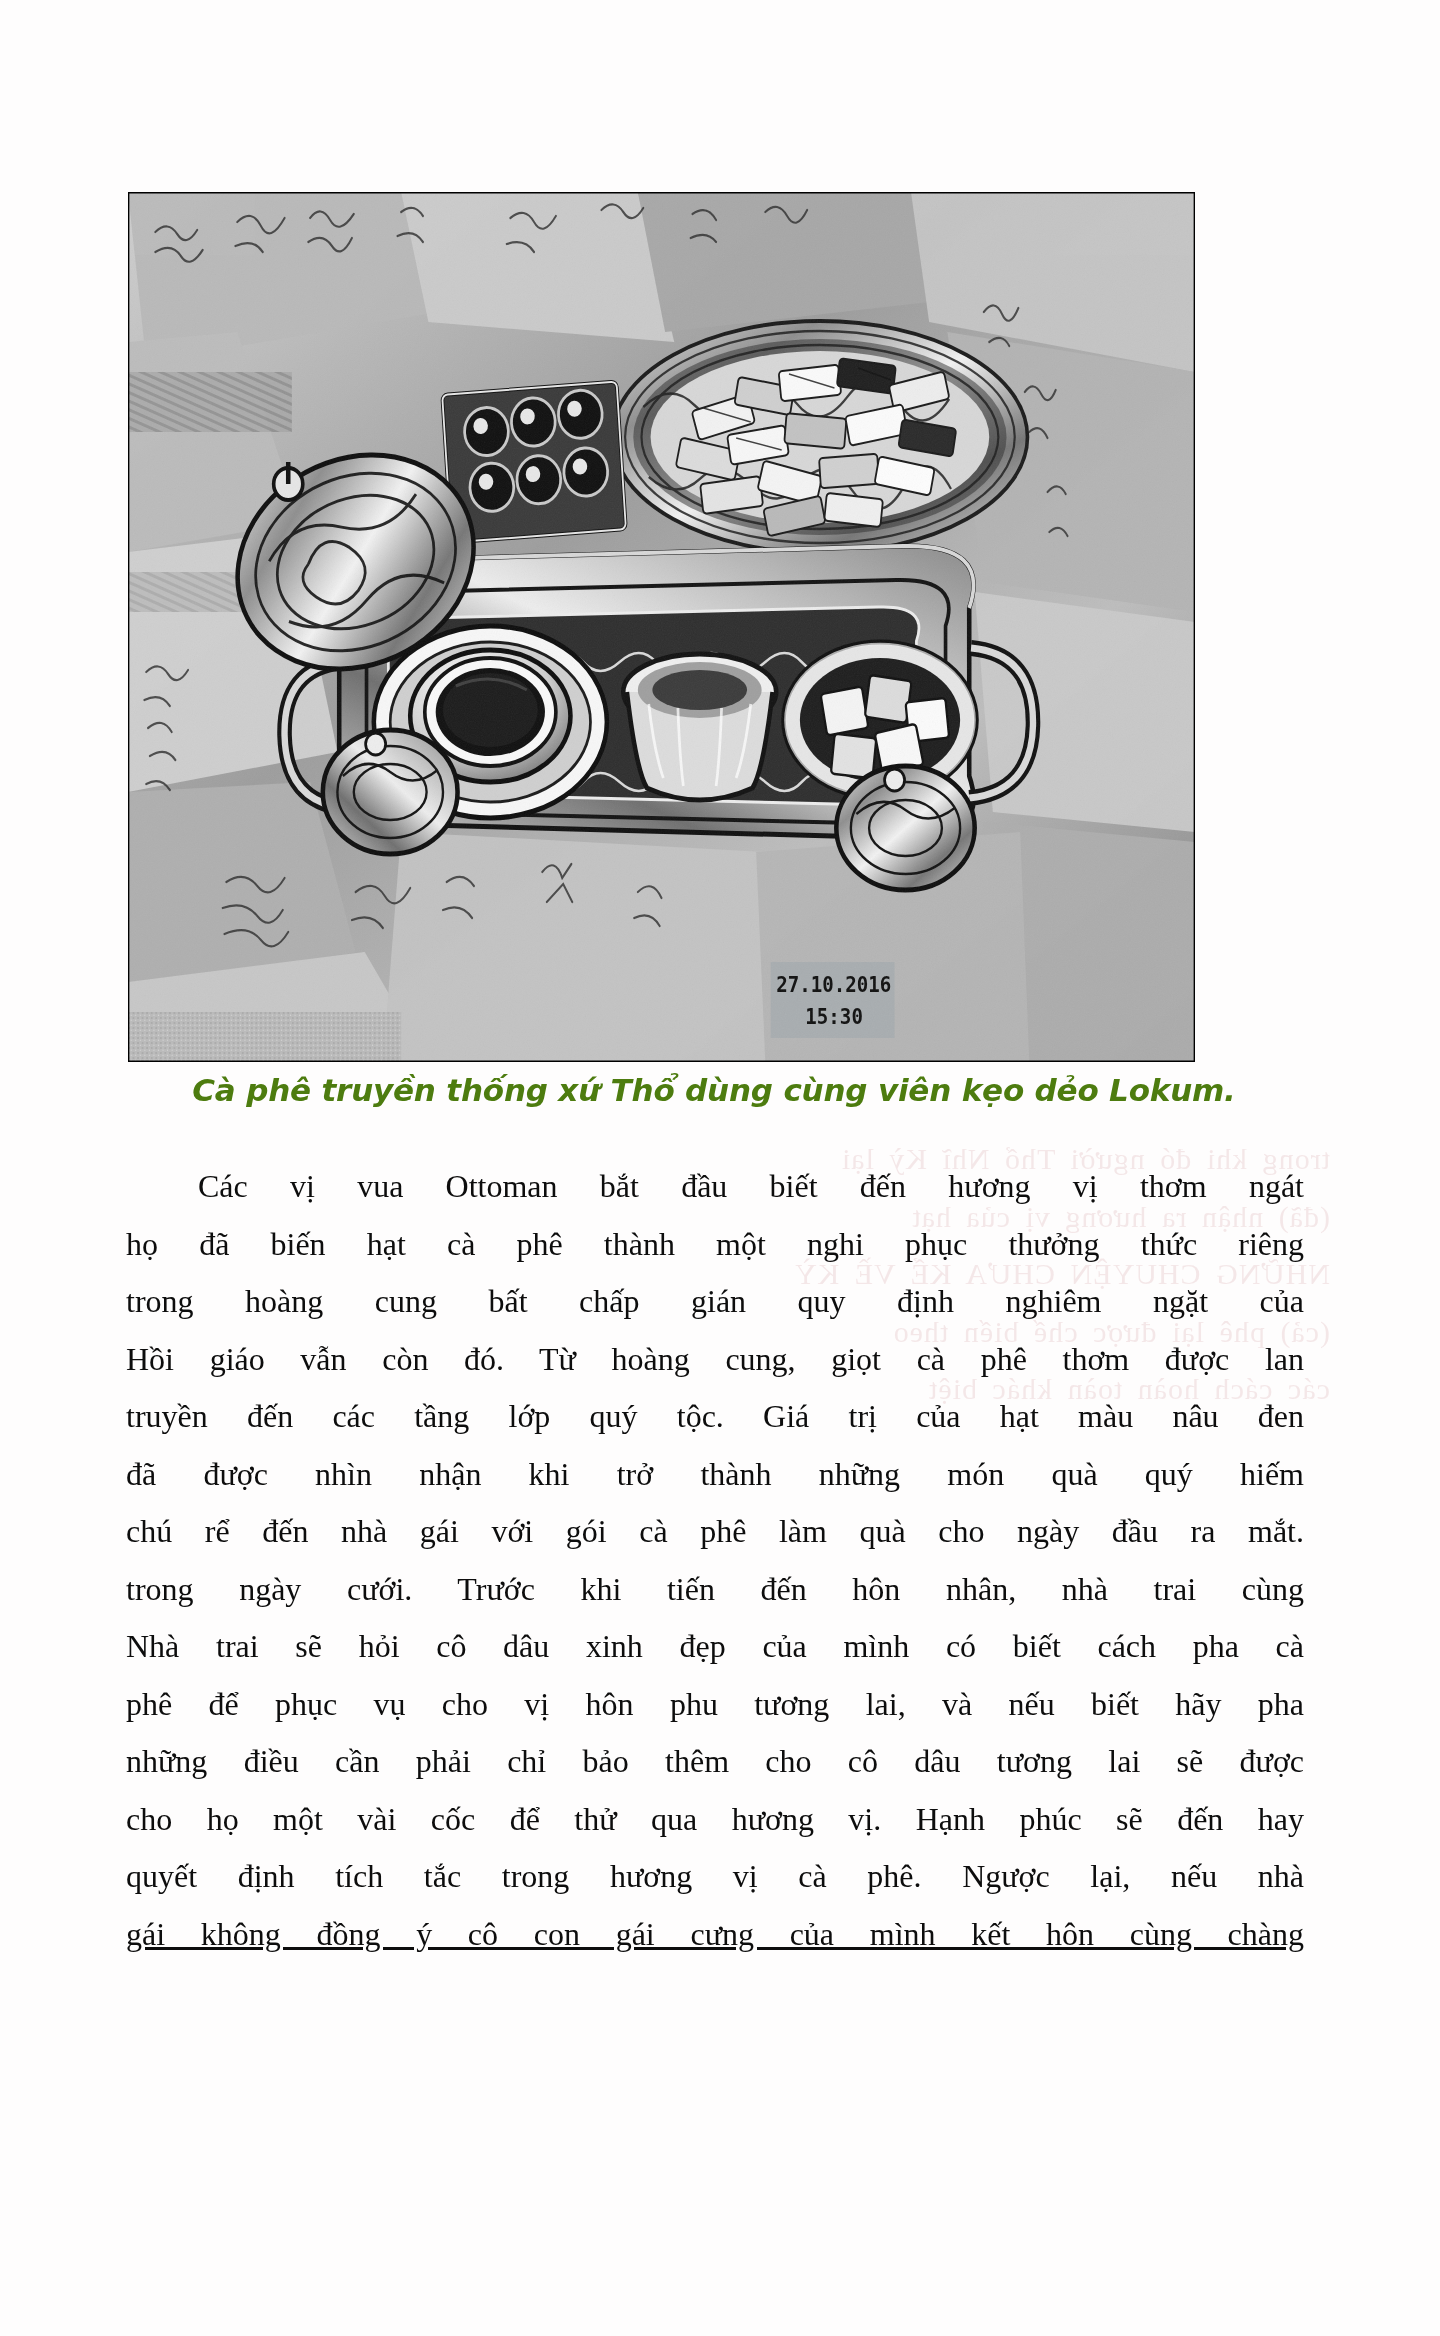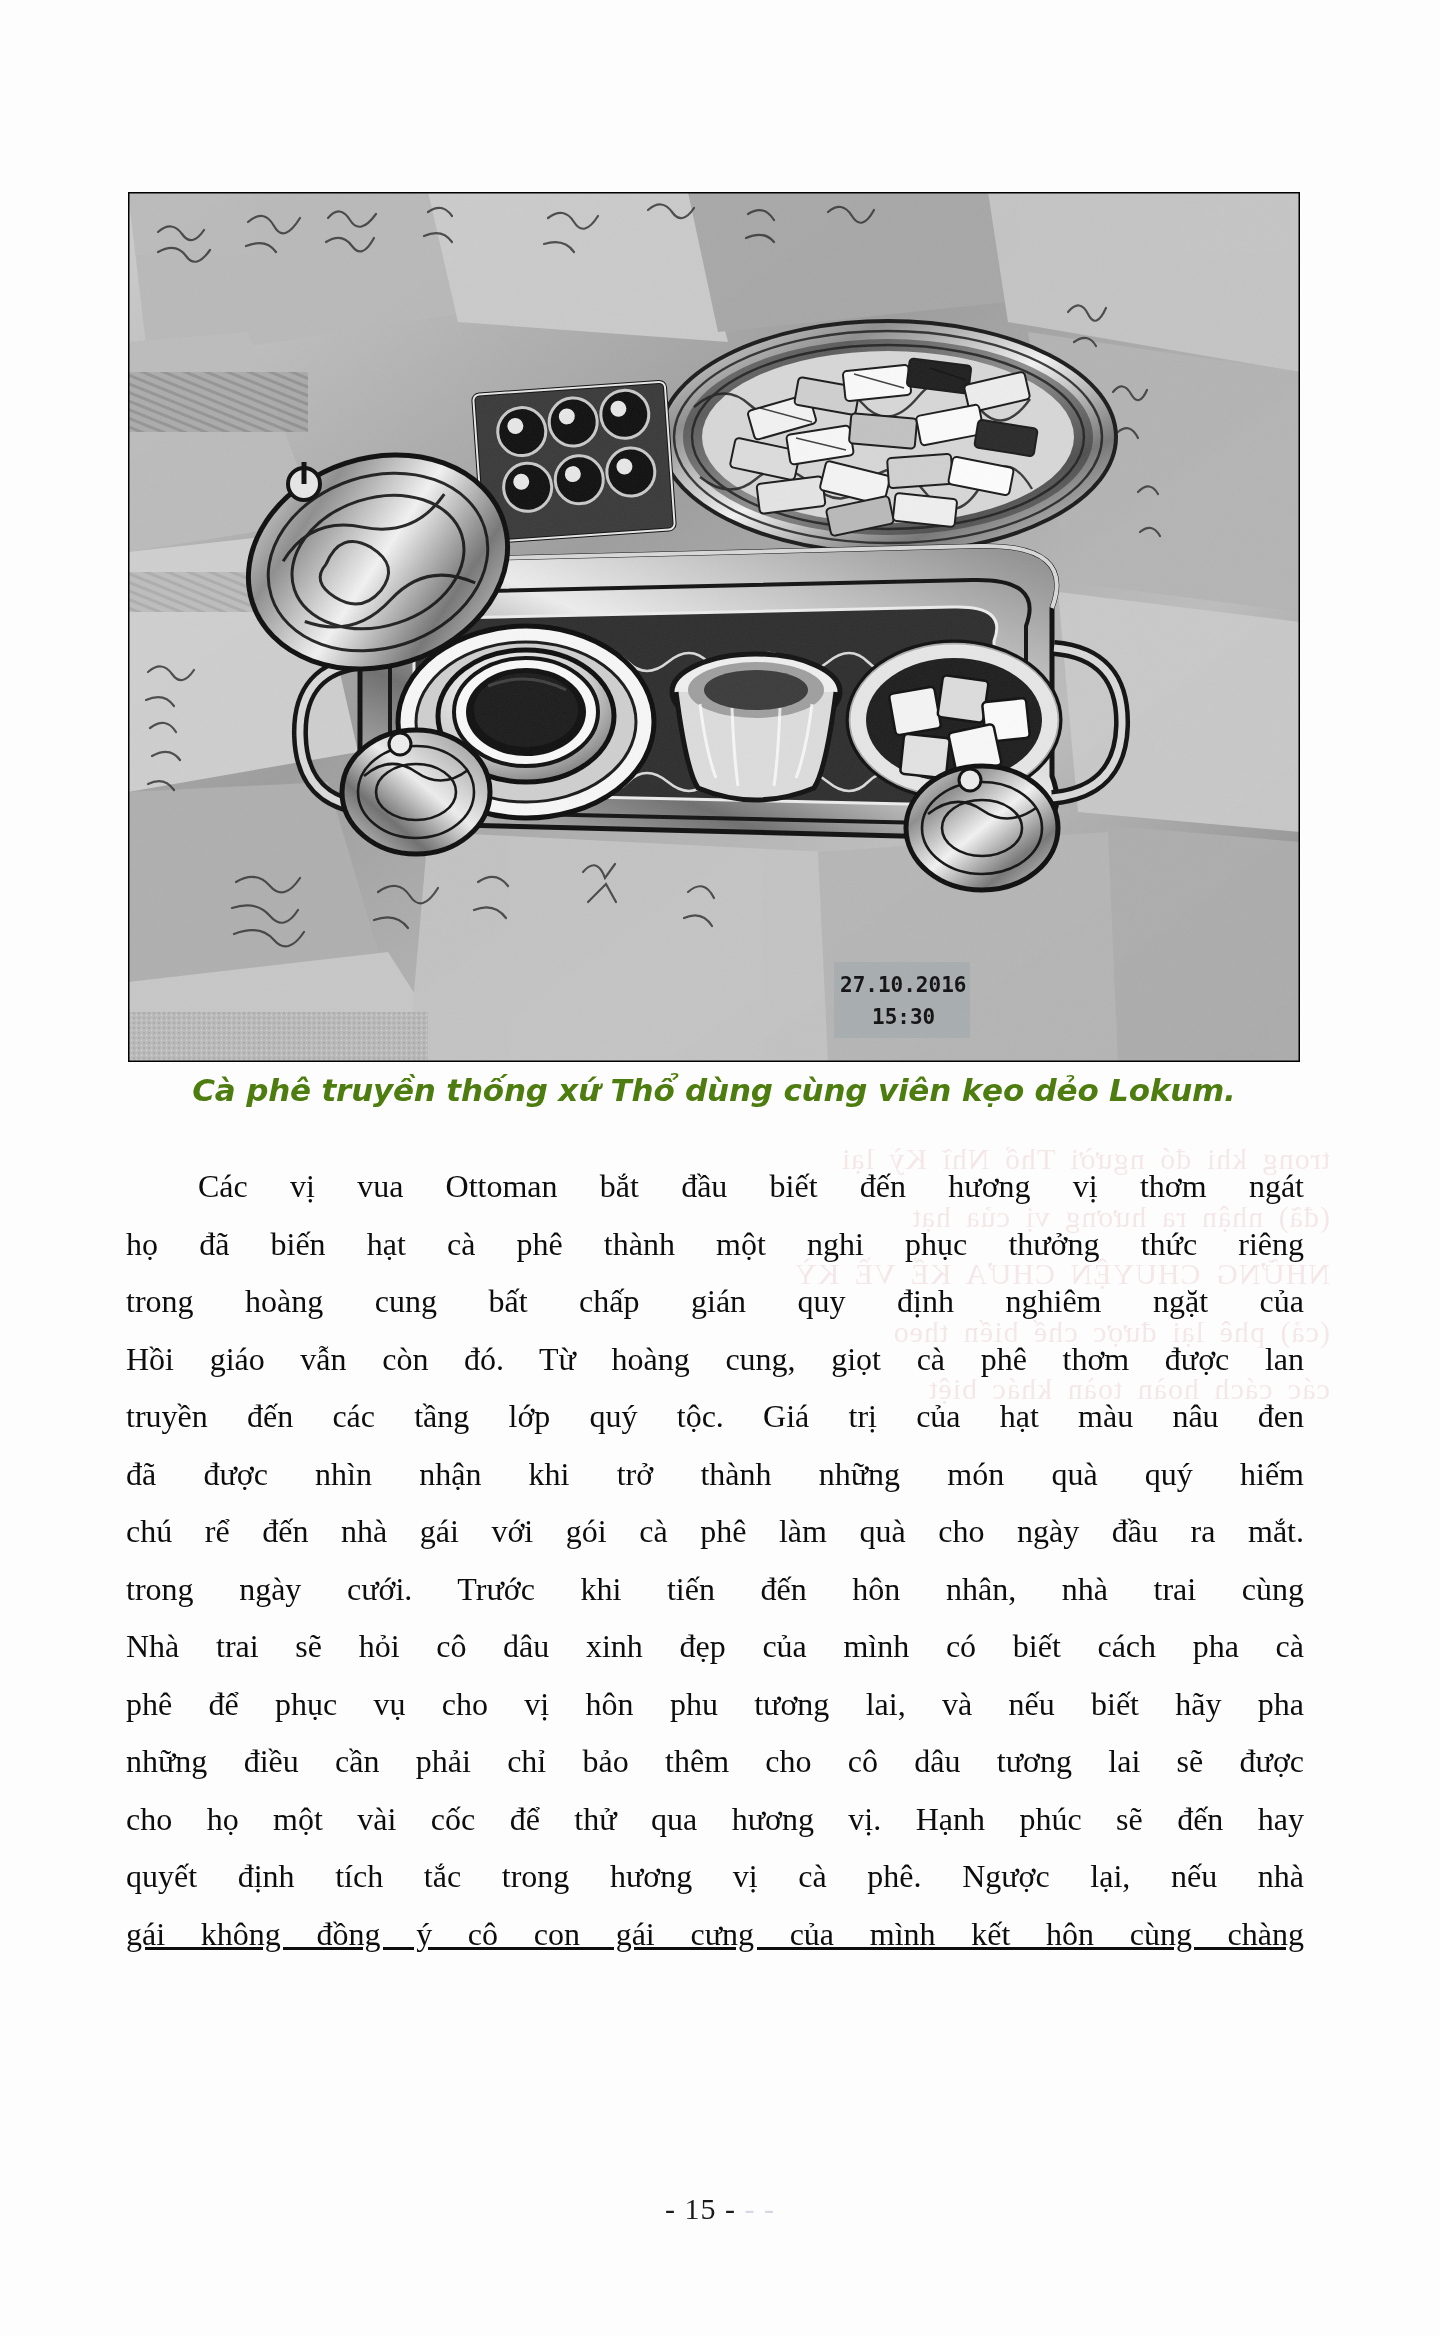--- a/index.html
+++ b/index.html
@@ -28,21 +28,21 @@
     transform:scaleX(-1);
     letter-spacing:1px;
     word-spacing:6px;
     overflow:hidden;
     filter:blur(.6px);
   }
   
   .figure{
     position:absolute;
     left:128px;top:192px;
-    width:1172px;height:870px;
+    width:1067px;height:870px;
   }
   .photo{
     position:absolute;inset:0;
     overflow:hidden;
     background:#141414;
   }
   .photo svg{display:block;width:100%;height:100%;}
   
   .caption{
     position:absolute;
@@ -415,18 +415,14 @@
     <span class="body-line">chú rể đến nhà gái với gói cà phê làm quà cho ngày đầu ra mắt.</span>
     <span class="body-line">trong ngày cưới. Trước khi tiến đến hôn nhân, nhà trai cùng</span>
     <span class="body-line">Nhà trai sẽ hỏi cô dâu xinh đẹp của mình có biết cách pha cà</span>
     <span class="body-line">phê để phục vụ cho vị hôn phu tương lai, và nếu biết hãy pha</span>
     <span class="body-line">những điều cần phải chỉ bảo thêm cho cô dâu tương lai sẽ được</span>
     <span class="body-line">cho họ một vài cốc để thử qua hương vị. Hạnh phúc sẽ đến hay</span>
     <span class="body-line">quyết định tích tắc trong hương vị cà phê. Ngược lại, nếu nhà</span>
     <span class="body-line last">gái không đồng ý cô con gái cưng của mình kết hôn cùng chàng</span>
   </div>
 
-  <div class="folio">
-    <span>- 15 -</span>
-    <span class="ghost">- -</span>
-  </div>
 
 </div>
 
 </body></html>

